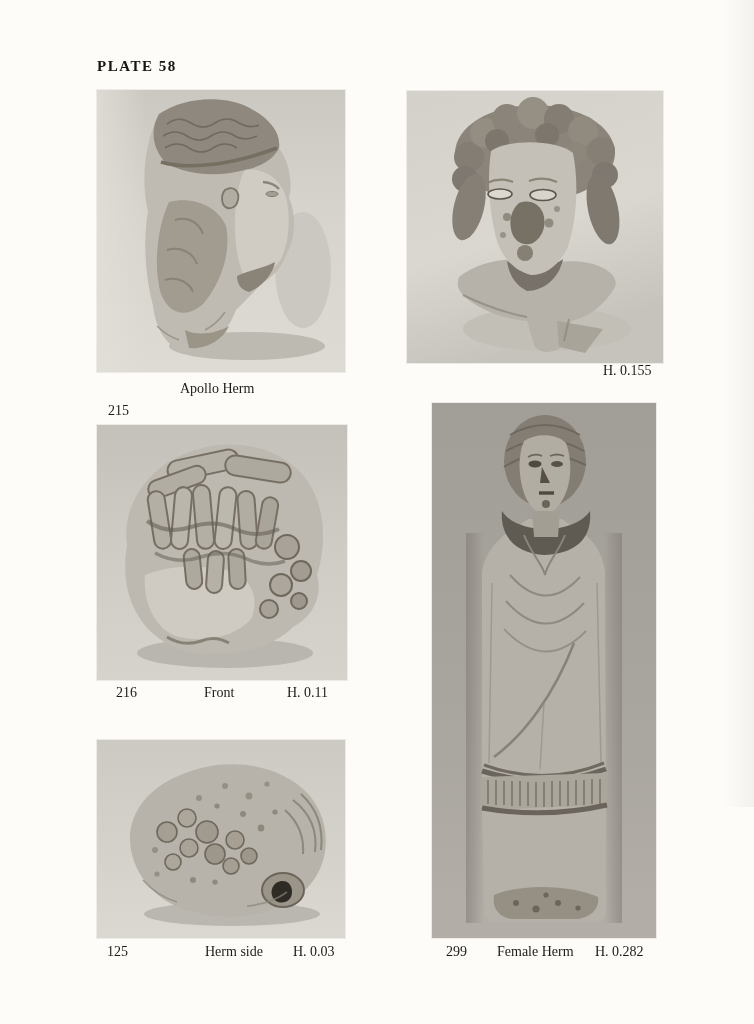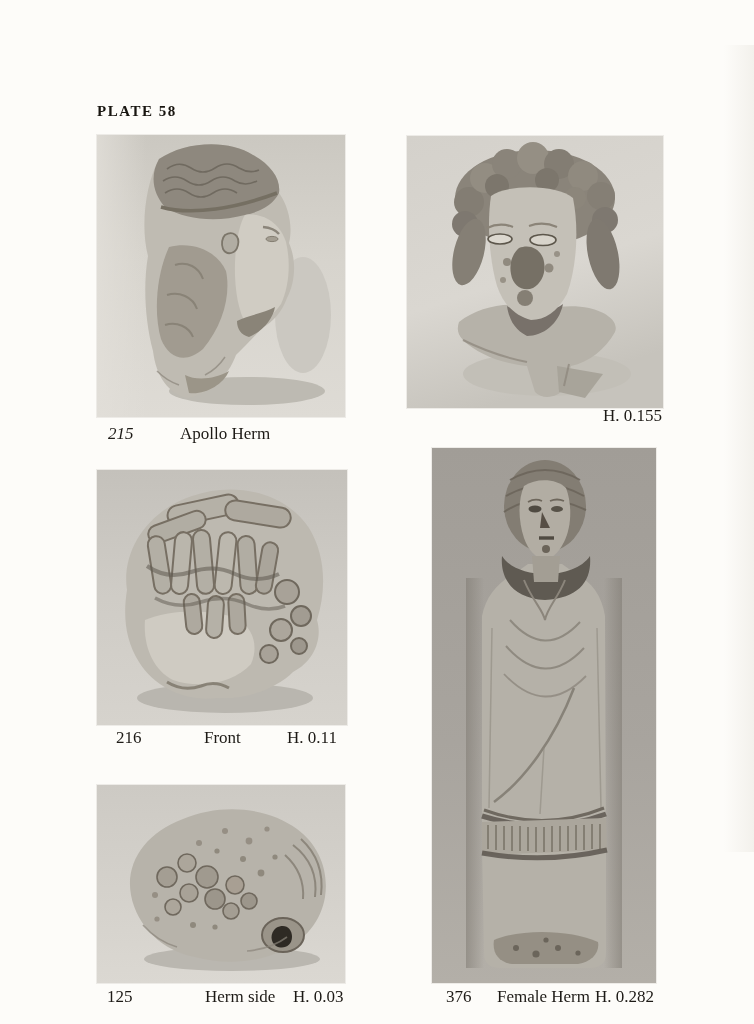--- a/index.html
+++ b/index.html
@@ -1,36 +1,36 @@
 <!DOCTYPE html>
 <html><head>
 <meta charset="utf-8">
 <style>
   html,body{margin:0;padding:0;}
   body{
     width:754px;height:1024px;background:#fdfcf9;overflow:hidden;
     font-family:"Liberation Serif","DejaVu Serif",serif;color:#1d1a16;
     position:relative;
   }
-  .page{position:absolute;left:0;top:0;width:754px;height:807px;background:linear-gradient(90deg,#fdfcf9 0%,#fdfcf9 96%,#f3f1ec 100%);margin-top:45px;}
+  .page{position:absolute;left:0;top:0;width:754px;height:807px;background:linear-gradient(90deg,#fdfcf9 0%,#fdfcf9 96%,#f3f1ec 100%);}
   .plate-header{
     position:absolute;left:97px;top:58px;
     font-size:15px;font-weight:600;letter-spacing:1.5px;color:#181510;
   }
   .photo{position:absolute;overflow:hidden;box-shadow:0 0 0 1px rgba(120,115,105,0.12);}
   .photo svg{display:block;}
   #photo-215-profile{left:97px;top:90px;width:248px;height:282px;}
   #photo-215-front{left:407px;top:91px;width:256px;height:272px;}
   #photo-216{left:97px;top:425px;width:250px;height:255px;}
   #photo-217{left:97px;top:740px;width:248px;height:198px;}
   #photo-218{left:432px;top:403px;width:224px;height:535px;}
   .cap{
-    position:absolute;font-size:17px;line-height:14px;color:#1d1a16;white-space:nowrap;
+    position:absolute;font-size:14px;line-height:14px;color:#1d1a16;white-space:nowrap;
   }
-  #c215-num{left:108px;top:382px;font-style:italic;}
+  #c215-num{left:108px;top:404px;}
   #c215-title{left:180px;top:382px;}
   #c215-height{left:603px;top:364px;}
   #c216-num{left:116px;top:686px;}
   #c216-title{left:204px;top:686px;text-align:right;}
   #c216-height{left:287px;top:686px;}
   #c217-num{left:107px;top:945px;}
   #c217-title{left:205px;top:945px;}
   #c217-height{left:293px;top:945px;}
   #c218-num{left:446px;top:945px;}
   #c218-title{left:497px;top:945px;}
@@ -262,17 +262,17 @@
   <span class="cap" id="c215-height">H. 0.155</span>
 
   <span class="cap" id="c216-num">216</span>
   <span class="cap" id="c216-title">Front</span>
   <span class="cap" id="c216-height">H. 0.11</span>
 
   <span class="cap" id="c217-num">125</span>
   <span class="cap" id="c217-title">Herm side</span>
   <span class="cap" id="c217-height">H. 0.03</span>
 
-  <span class="cap" id="c218-num">376</span>
+  <span class="cap" id="c218-num">299</span>
   <span class="cap" id="c218-title">Female Herm</span>
   <span class="cap" id="c218-height">H. 0.282</span>
 
 </div>
 
 </body></html>

